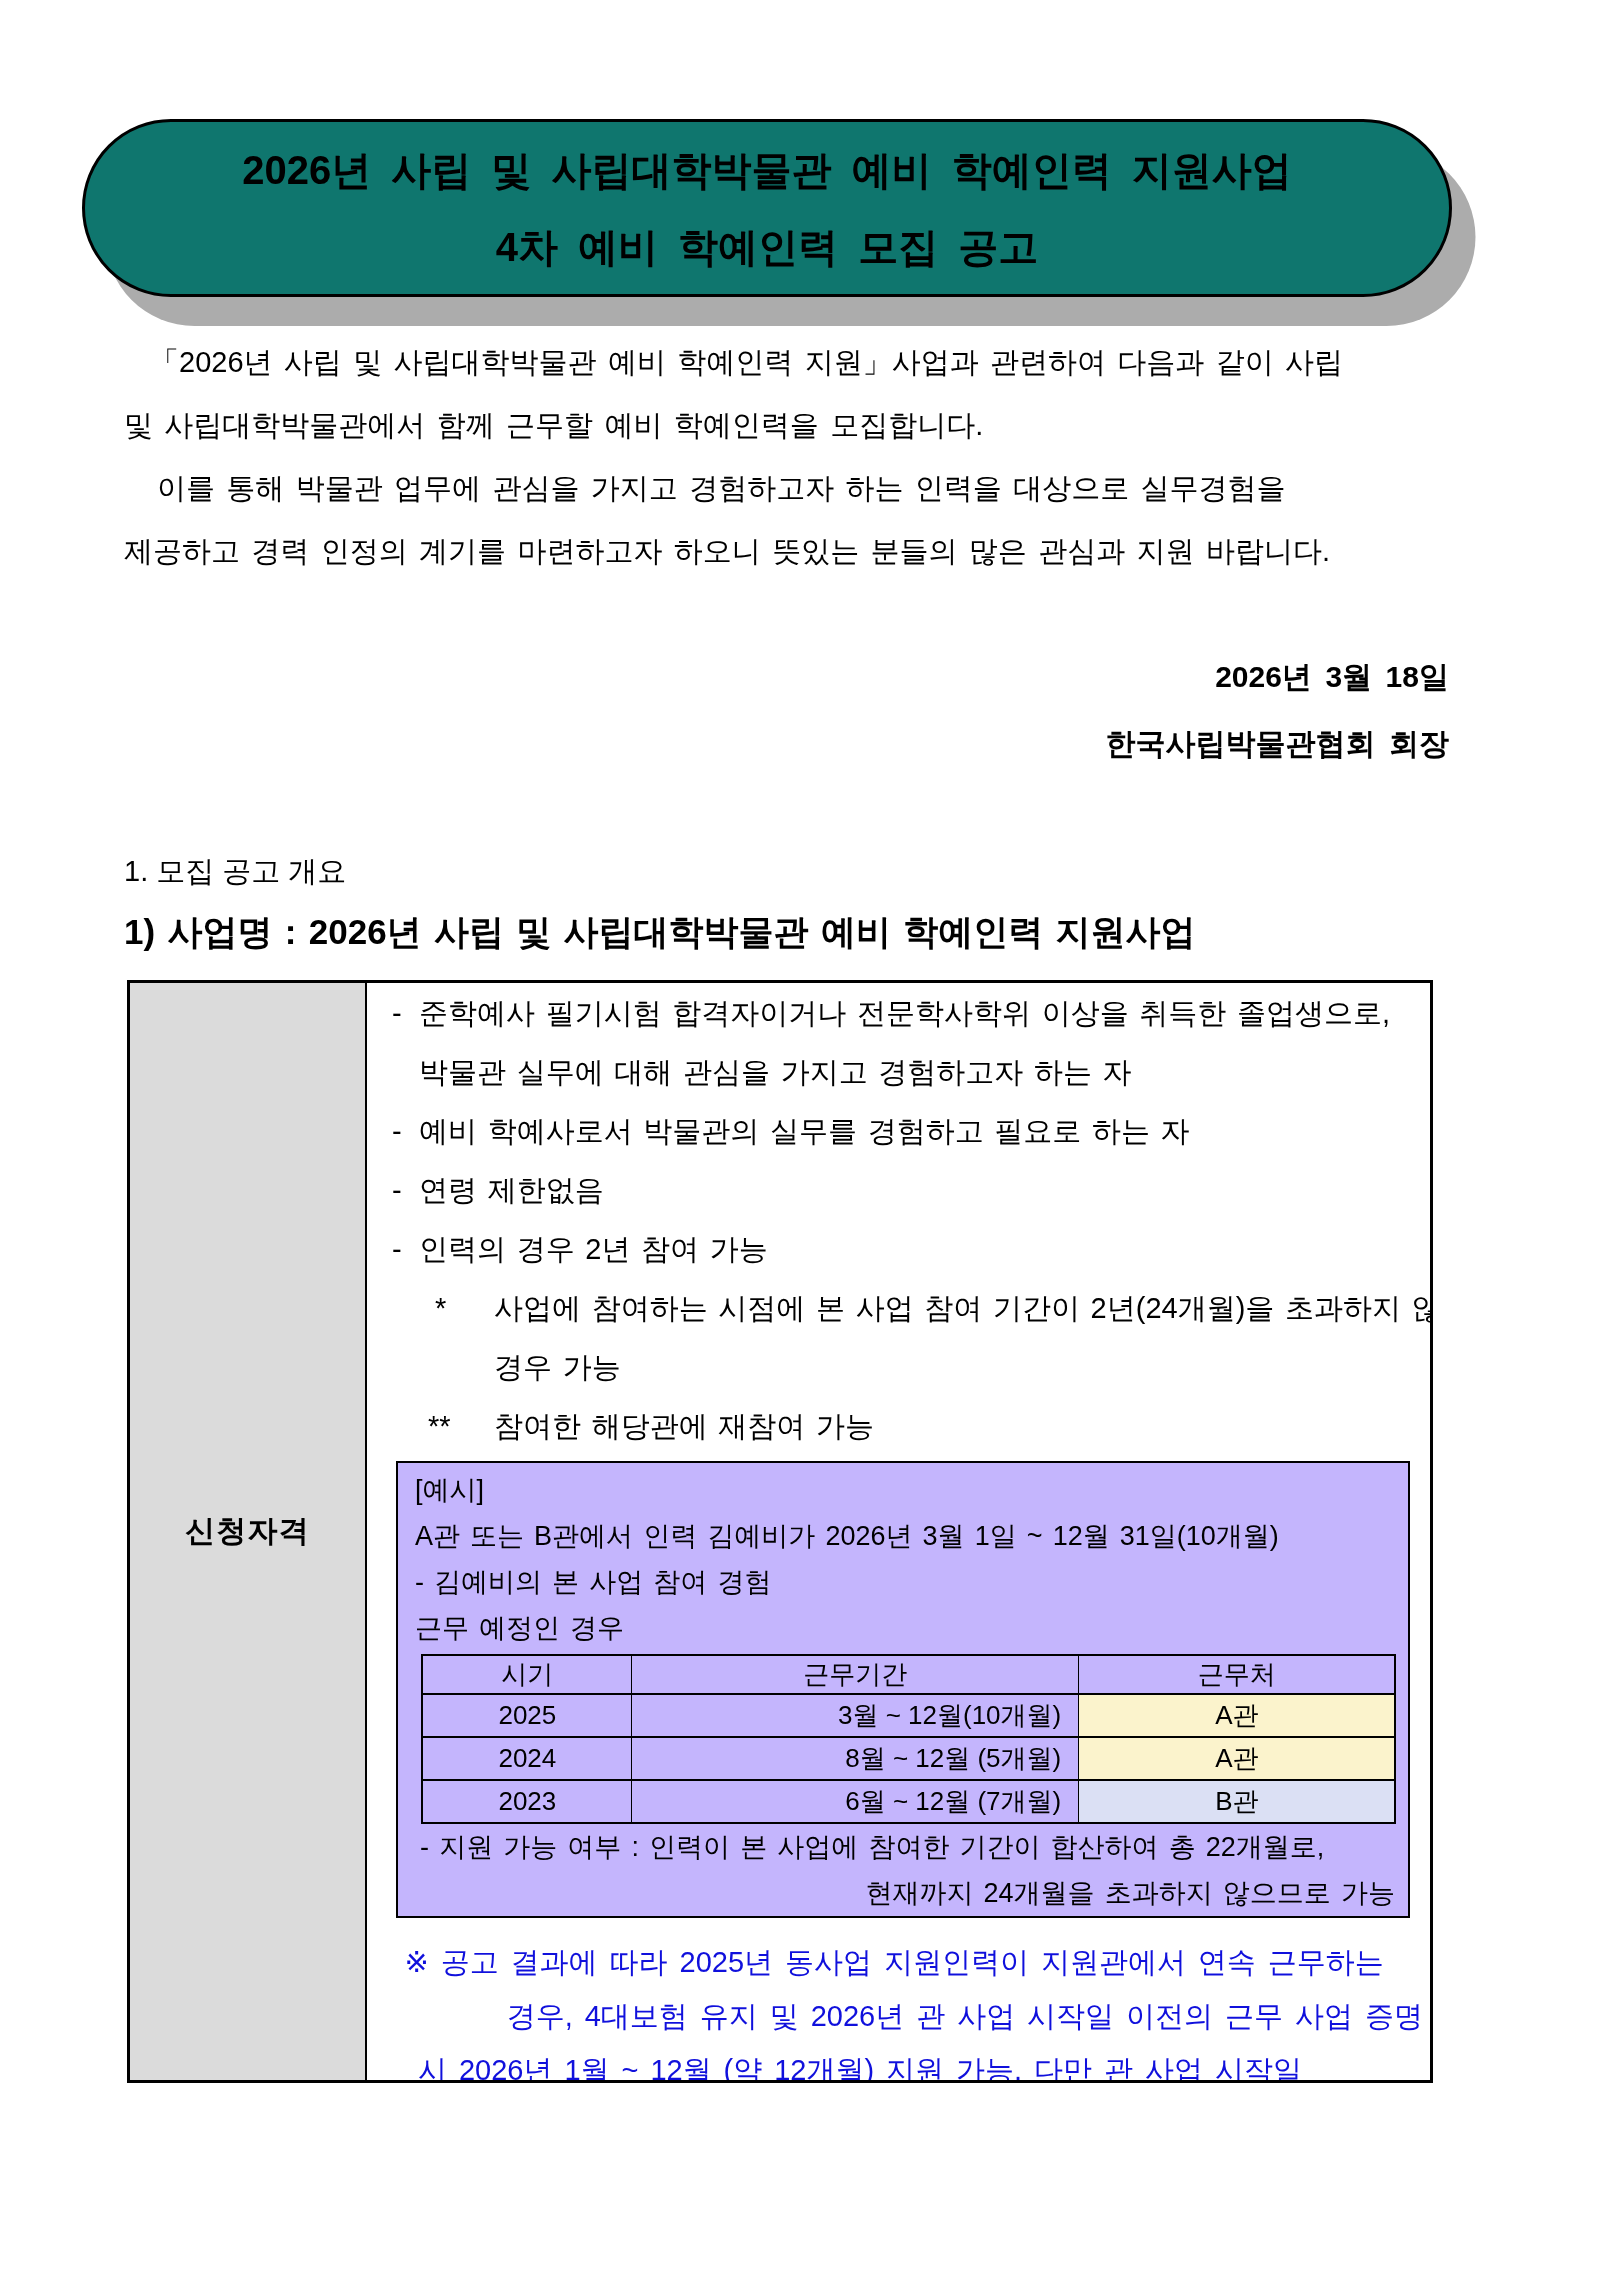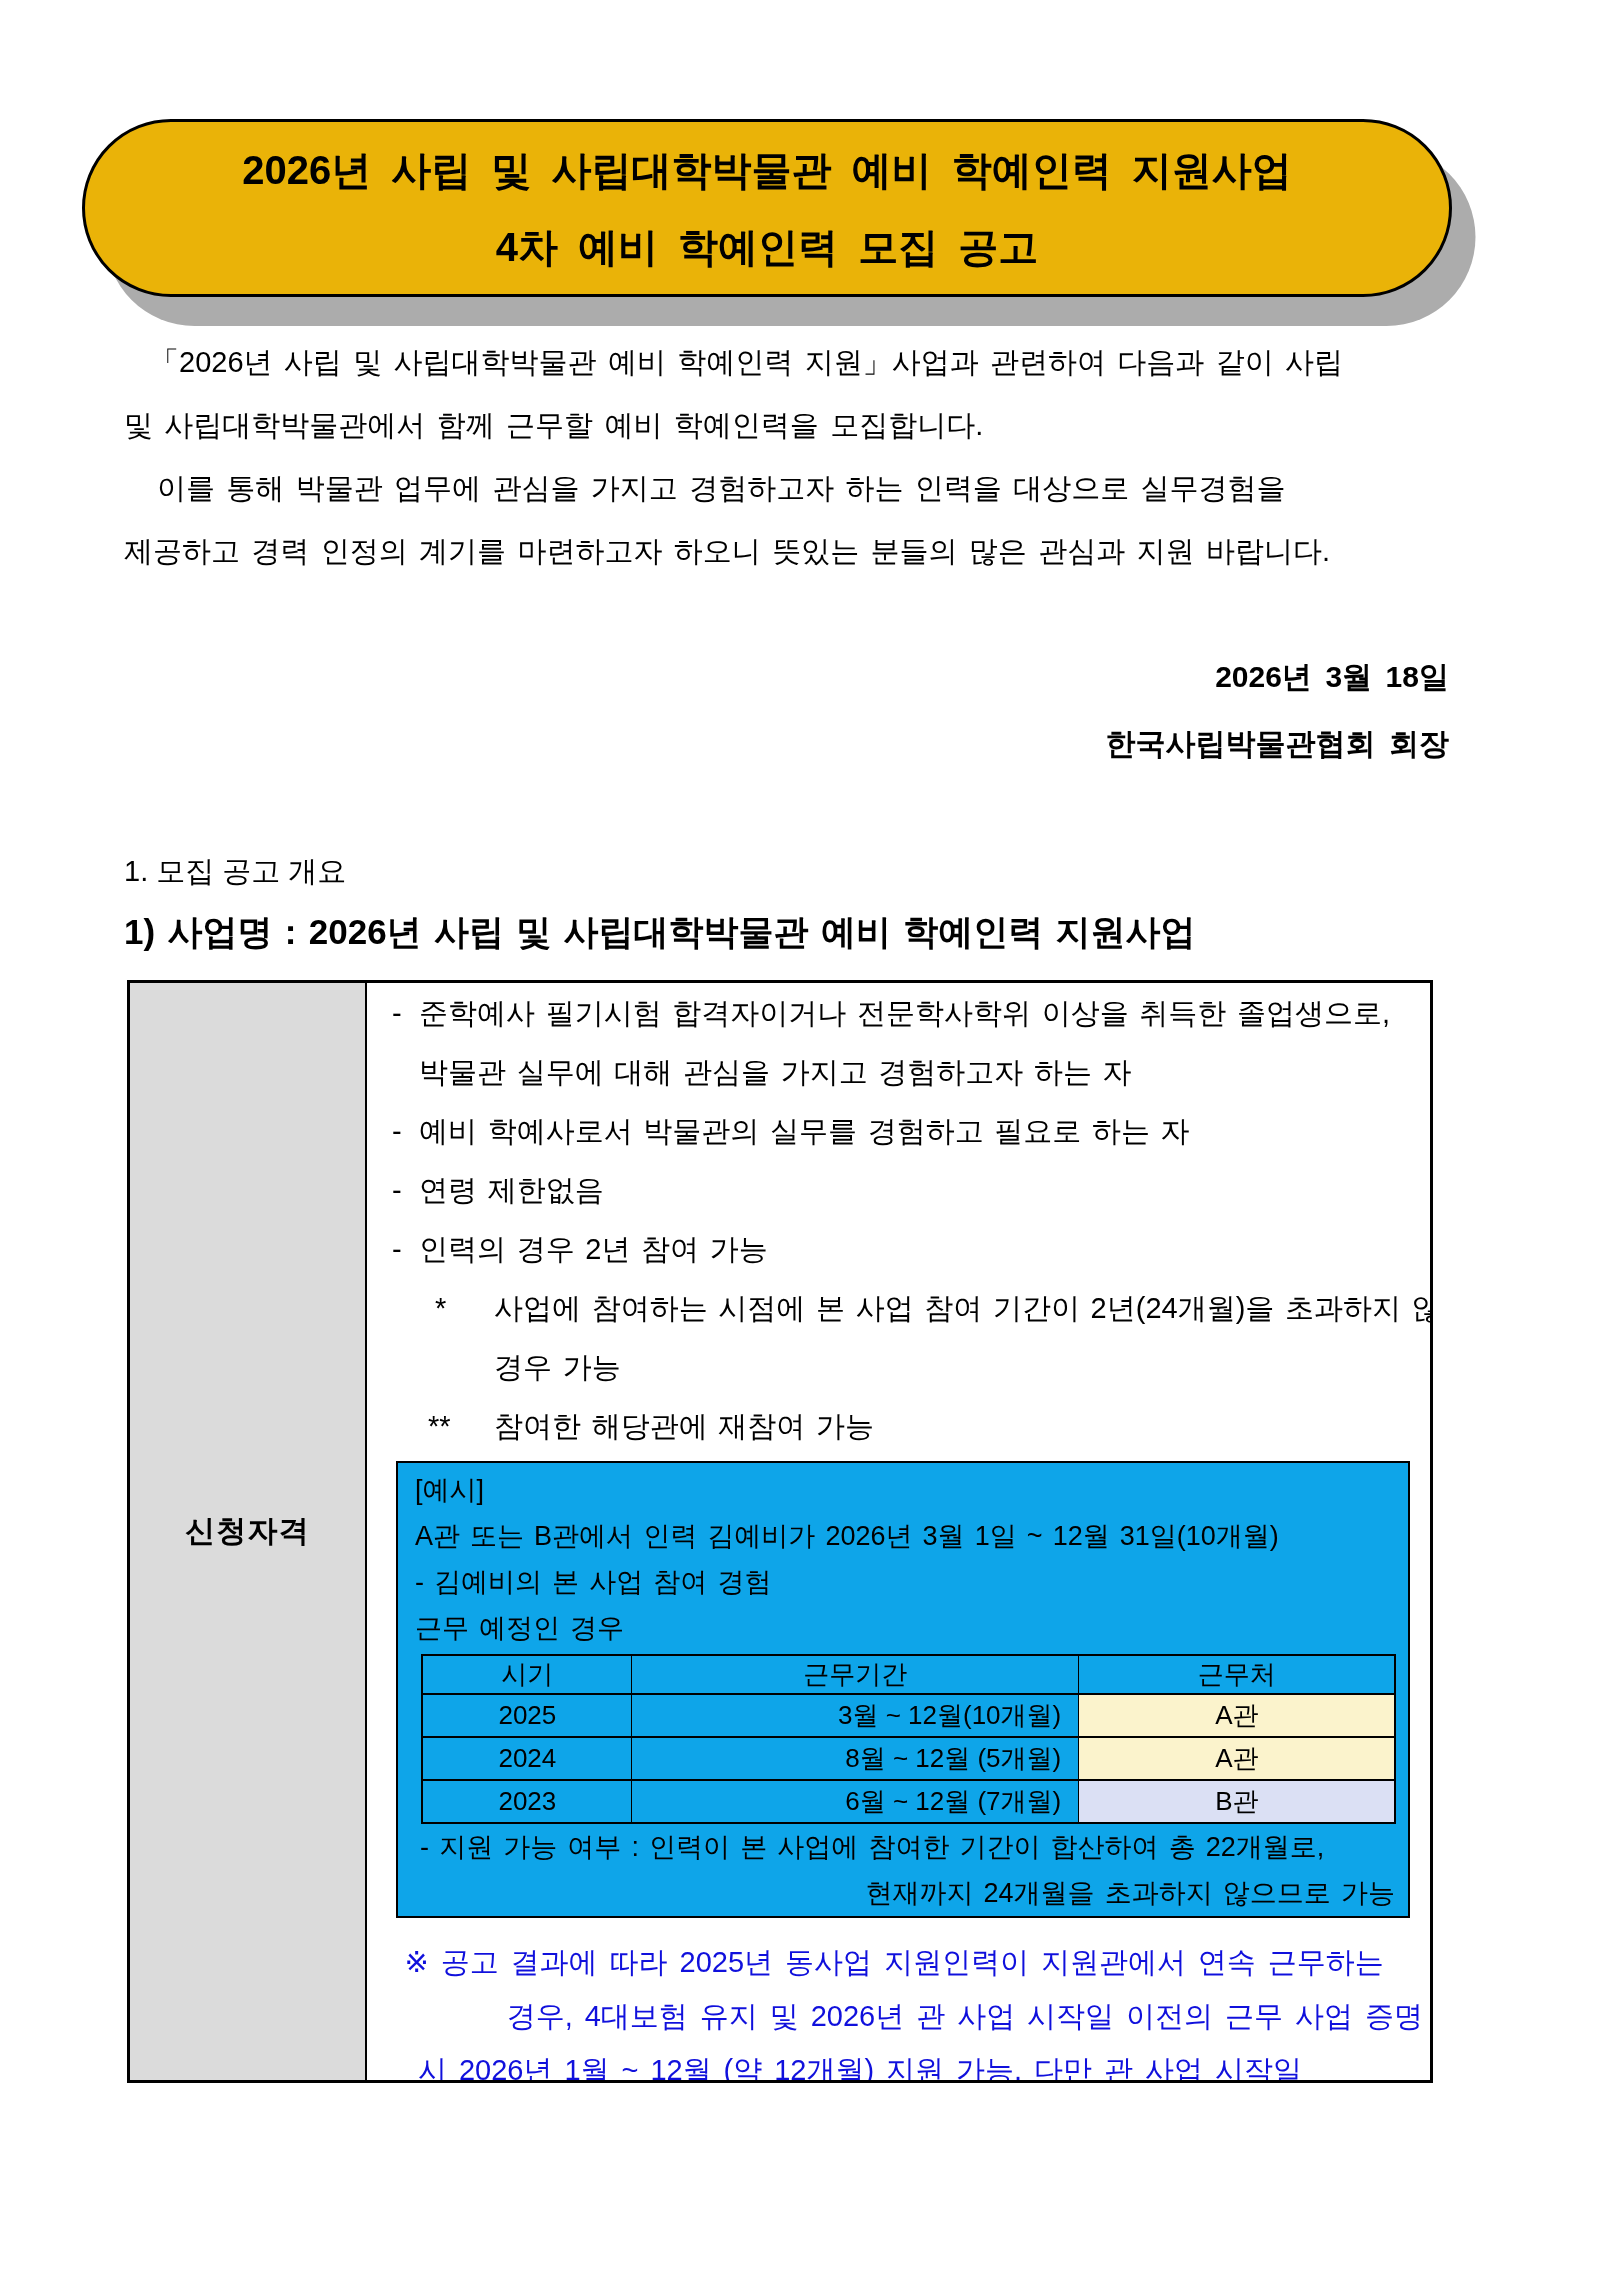--- a/index.html
+++ b/index.html
@@ -8,21 +8,21 @@
     width:1620px;height:2284px;
     background:#ffffff;
     font-family:"Liberation Sans","DejaVu Sans",sans-serif;
     color:#000;
     overflow:hidden;
   }
   
   .title-box{
     position:absolute;left:82px;top:119px;
     width:1370px;height:178px;box-sizing:border-box;
-    background:#eab308;border:3.3px solid #000;border-radius:91px;
+    background:#0f766e;border:3.3px solid #000;border-radius:91px;
     box-shadow:23.5px 29px 0 #ACACAC;
     display:flex;flex-direction:column;align-items:center;justify-content:center;
     row-gap:37px;z-index:2;
   }
   .title-line{font-size:40px;font-weight:bold;line-height:1;word-spacing:9px;white-space:nowrap;}
   
   .intro{position:absolute;left:124px;top:331px;width:1344px;}
   .intro-line{font-size:29px;line-height:63px;word-spacing:3.3px;white-space:nowrap;}
   .ind-a{padding-left:26px;}
   .ind-b{padding-left:33px;}
@@ -141,21 +141,21 @@
         <span>사업에 참여하는 시점에 본 사업 참여 기간이 2년(24개월)을 초과하지 않을</span>
       </div>
       <div class="q-line star-wrap">
         <span>경우 가능</span>
       </div>
       <div class="q-line star2">
         <span class="q-marker">**</span>
         <span>참여한 해당관에 재참여 가능</span>
       </div>
 
-      <div class="example-box" style="background: #0ea5e9;">
+      <div class="example-box" style="background: #c4b5fd;">
         <div class="ex-line">[예시]</div>
         <div class="ex-line">A관 또는 B관에서 인력 김예비가 2026년 3월 1일 ~ 12월 31일(10개월)</div>
         <div class="ex-line">- 김예비의 본 사업 참여 경험</div>
         <div class="ex-line">근무 예정인 경우</div>
 
         <table class="history-table">
           <colgroup>
             <col class="col-year">
               <col class="col-period">
               <col class="col-place">

